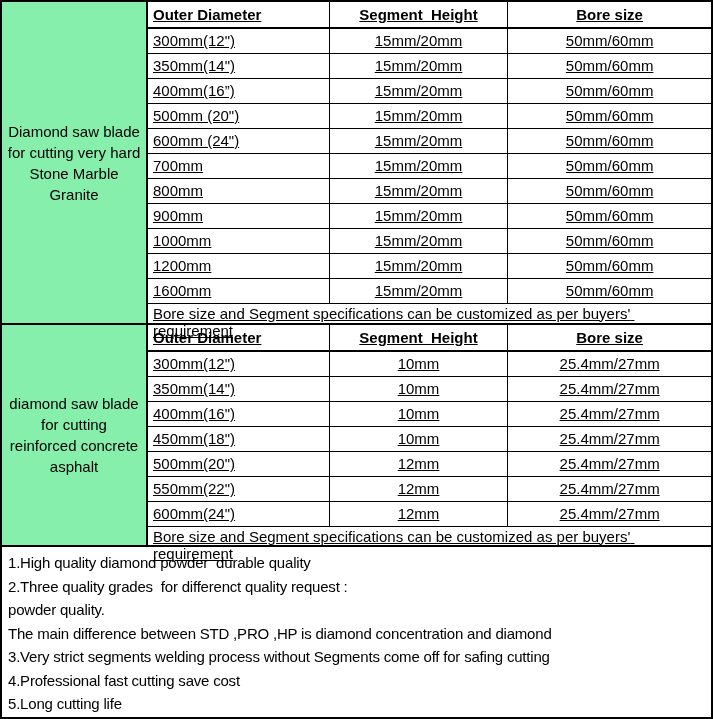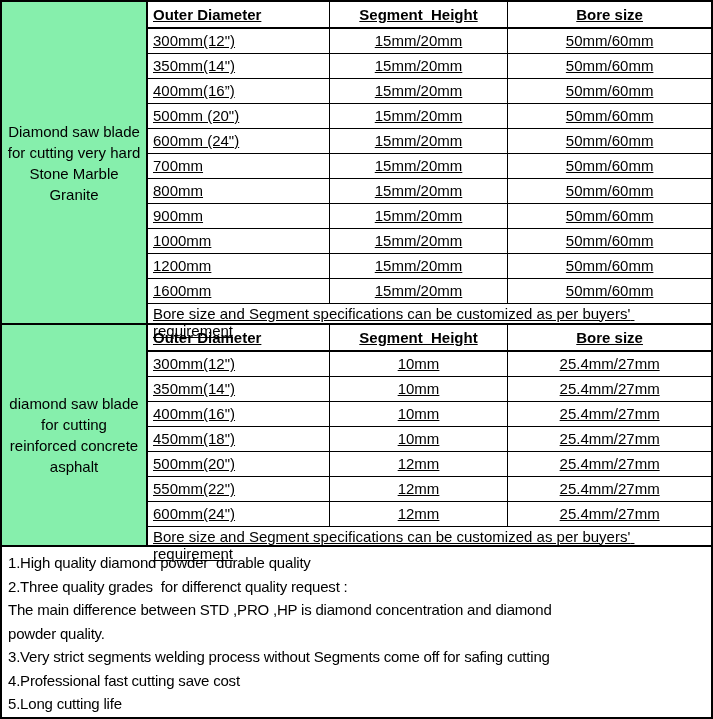--- a/index.html
+++ b/index.html
@@ -218,21 +218,21 @@
           </tr>
         </tfoot>
       </table>
     </div>
   </div>
 
   <div class="section sec3">
     <div class="adv-content">
         <div class="adv-line">1.High quality diamond powder  durable quality</div>
         <div class="adv-line">2.Three quality grades  for differenct quality request :</div>
+        <div class="adv-line">powder quality.</div>
         <div class="adv-line">The main difference between STD ,PRO ,HP is diamond concentration and diamond</div>
-        <div class="adv-line">powder quality.</div>
         <div class="adv-line">3.Very strict segments welding process without Segments come off for safing cutting</div>
         <div class="adv-line">4.Professional fast cutting save cost</div>
         <div class="adv-line">5.Long cutting life</div>
       </div>
   </div>
 
 </div>
 
 </body></html>

